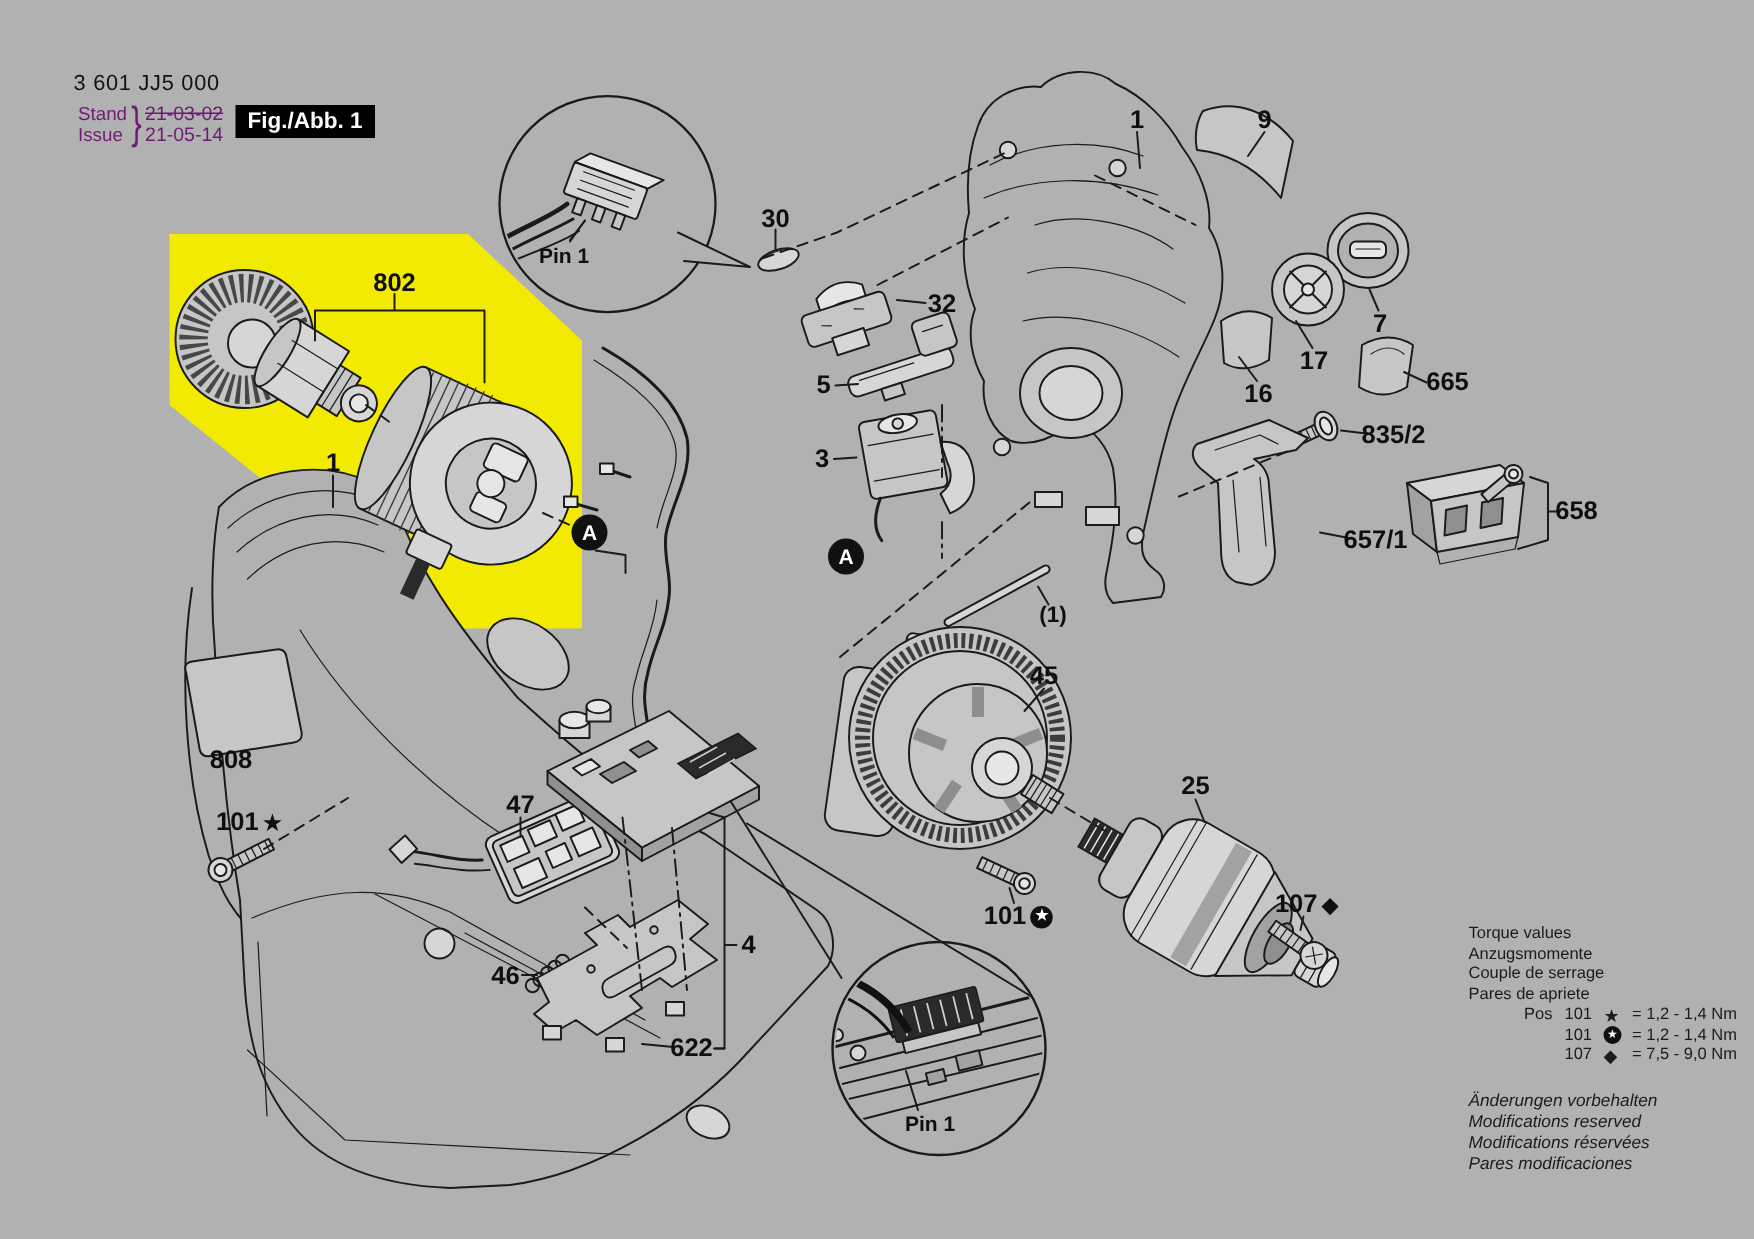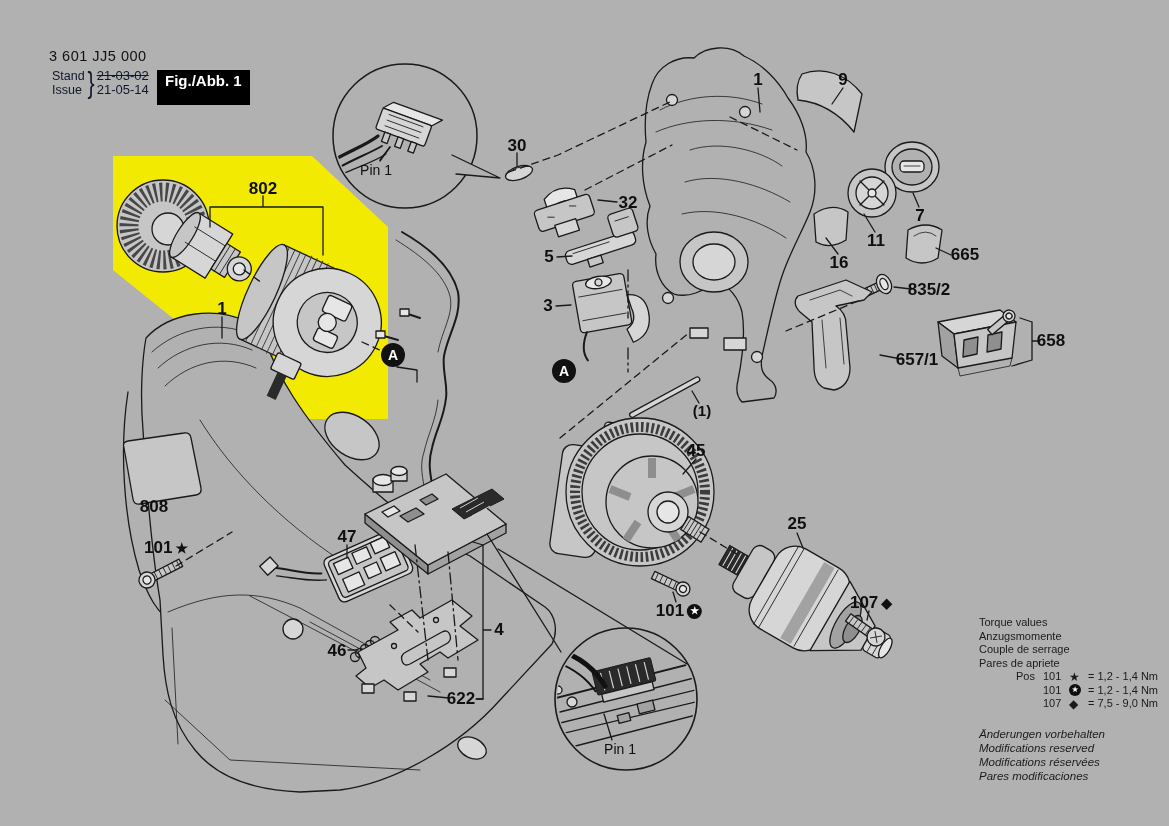--- a/index.html
+++ b/index.html
@@ -9,33 +9,33 @@
   svg.art{position:absolute;left:0;top:0;}
   
   .k{stroke:#1a1a1a;stroke-width:1.3;stroke-linejoin:round;stroke-linecap:round;fill:none;}
   .thin{stroke-width:.8;} .w2{stroke-width:2;} .w3{stroke-width:3.2;}
   .f0{fill:#b1b1b1;} .f1{fill:#c6c6c6;} .f2{fill:#d6d6d6;} .f3{fill:#e6e6e6;}
   .f4{fill:#a2a2a2;} .f5{fill:#8f8f8f;} .dk{fill:#2a2a2a;}
   .dash{stroke-dasharray:7 5;} .ddot{stroke-dasharray:11 4 2 4;}
   
   .lbl{position:absolute;transform:translate(-50%,-50%);font-weight:bold;font-size:17px;
        color:#0f0f0f;white-space:nowrap;display:flex;align-items:center;gap:3px;z-index:5;}
-  .lbl.rg{font-weight:normal;font-size:14px;}
+  .lbl.rg{font-weight:bold;font-size:14px;}
   .lbl.sm{font-size:15px;}
   .cstar{width:15px;height:15px;border-radius:50%;background:#0f0f0f;color:#fff;
          display:inline-flex;align-items:center;justify-content:center;font-size:10px;line-height:1;}
   
   .partnum{position:absolute;left:49px;top:36px;font-size:14.5px;color:#111;letter-spacing:.5px;margin-top:12px;}
-  .issue-block{position:absolute;left:52px;top:66px;display:flex;align-items:center;color:#0f172a;}
+  .issue-block{position:absolute;left:52px;top:66px;display:flex;align-items:center;color:#701a75;}
   .issue-col{display:flex;flex-direction:column;font-size:12.5px;line-height:14px;}
   .brace{font-size:30px;font-weight:normal;transform:scaleX(.7);margin:0 1px;}
   .dates{display:flex;flex-direction:column;font-size:13px;line-height:14px;}
   .strike{text-decoration:line-through;}
   .figbox{position:absolute;left:157px;top:70px;background:#000;color:#fff;
-          font-size:15px;font-weight:bold;padding:2px 8px 16px 8px;}
+          font-size:15px;font-weight:bold;padding:2px 8px 3px 8px;}
   
   .torque{position:absolute;left:979px;top:616px;font-size:11px;line-height:13.5px;color:#1b1b1b;}
   .trow{display:grid;grid-template-columns:27px 26px 19px auto;align-items:center;padding-left:37px;}
   .trow .sym{font-size:12px;line-height:1;}
   .trow .cstar{width:12px;height:12px;font-size:8px;}
   .footer{position:absolute;left:979px;top:727px;font-size:11.5px;line-height:14px;color:#1b1b1b;font-style:italic;}
 </style>
 </head>
 <body>
 
@@ -421,21 +421,21 @@
     <text x="564" y="376" text-anchor="middle" font-family="Liberation Sans, sans-serif" font-size="14" font-weight="bold" fill="#fff">A</text>
   </g>
 </svg>
 
 <div>
   <div class="lbl" style="left:263px;top:189px">802</div>
   <div class="lbl" style="left:222px;top:309px">1</div>
   <div class="lbl" style="left:758px;top:80px">1</div>
   <div class="lbl" style="left:843px;top:80px">9</div>
   <div class="lbl" style="left:920px;top:216px">7</div>
-  <div class="lbl" style="left:876px;top:241px">11</div>
+  <div class="lbl" style="left:876px;top:241px">17</div>
   <div class="lbl" style="left:839px;top:263px">16</div>
   <div class="lbl" style="left:965px;top:255px">665</div>
   <div class="lbl" style="left:929px;top:290px">835/2</div>
   <div class="lbl" style="left:917px;top:360px">657/1</div>
   <div class="lbl" style="left:1051px;top:341px">658</div>
   <div class="lbl" style="left:517px;top:146px">30</div>
   <div class="lbl" style="left:628px;top:203px">32</div>
   <div class="lbl" style="left:549px;top:257px">5</div>
   <div class="lbl" style="left:548px;top:306px">3</div>
   <div class="lbl" style="left:696px;top:451px">45</div>

